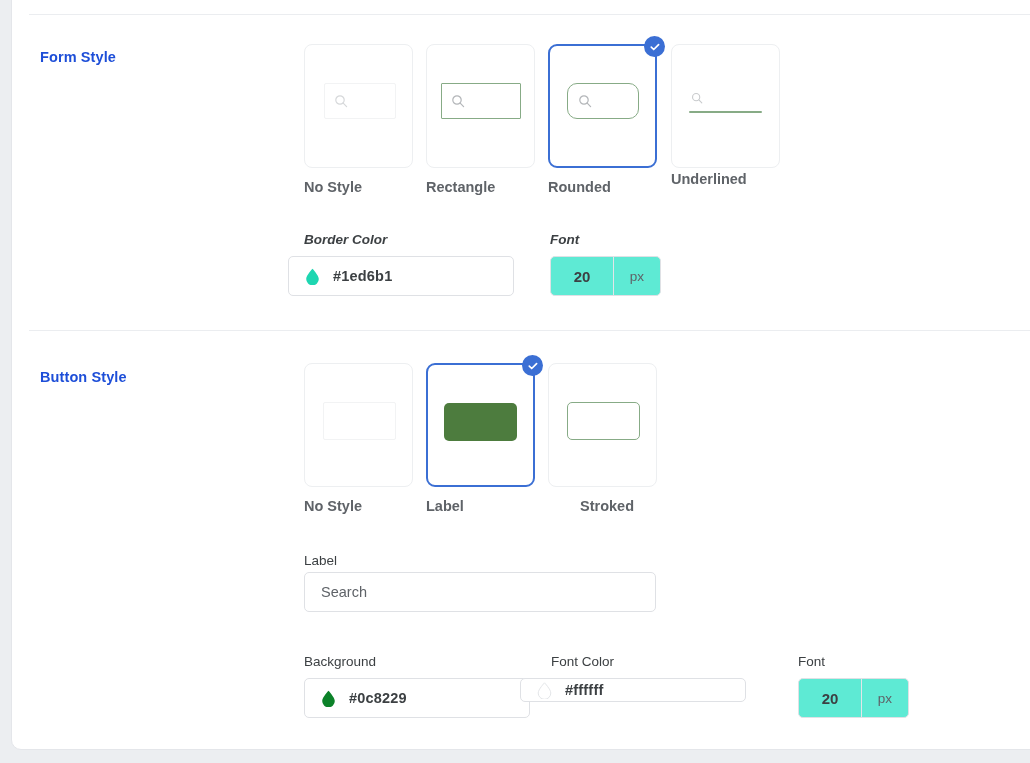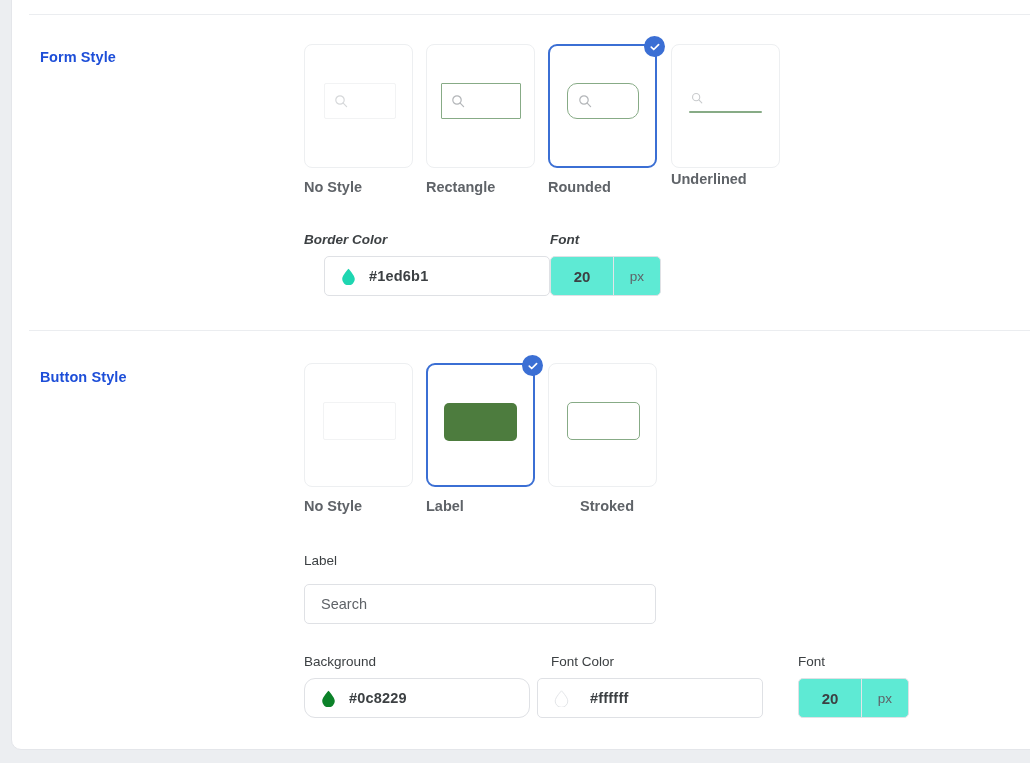--- a/index.html
+++ b/index.html
@@ -214,21 +214,21 @@
       <svg width="12" height="12" viewBox="0 0 14 14" fill="none">
         <circle cx="6" cy="6" r="4.2" stroke="#c9cbcd" stroke-width="1.3"></circle>
         <line x1="9.2" y1="9.2" x2="12.6" y2="12.6" stroke="#c9cbcd" stroke-width="1.3" stroke-linecap="round"></line>
       </svg>
     </span>
     <div class="prev-line" style="left:17px; top:66px; width:73px;"></div>
   </div>
   <div class="swatch-label" style="left:671px; top:171px;">Underlined</div>
 
   <div class="field-label bold" style="left:304px; top:232px;">Border Color</div>
-  <div class="input color" style="left:324px; top:256px; width:226px; height:40px;">
+  <div class="input color" style="left:288px; top:256px; width:226px; height:40px;">
     <svg class="drop" viewBox="0 0 15 17">
       <path d="M7.5 0.8 C7.5 0.8 1.2 7.4 1.2 11 a6.3 6.3 0 0 0 12.6 0 C13.8 7.4 7.5 0.8 7.5 0.8 Z" fill="#1ed6b1"></path>
     </svg>
     <span class="val bold">#1ed6b1</span>
   </div>
 
   <div class="field-label bold" style="left:550px; top:232px;">Font</div>
   <div class="stepper" style="left:550px; top:256px; width:111px; height:40px;">
     <span class="num">20</span>
     <span class="unit">px</span>
@@ -252,34 +252,34 @@
     <div class="prev-rect" style="left:16px; top:38px; width:73px; height:38px; background:#4d7c3e; border-radius:5px;"></div>
   </div>
   <div class="swatch-label" style="left:426px; top:498px;">Label</div>
 
   <div class="swatch" style="left:548px; top:363px; width:109px; height:124px;">
     <div class="prev-rect" style="left:18px; top:38px; width:73px; height:38px; border:1px solid #87ab86; border-radius:5px;"></div>
   </div>
   <div class="swatch-label" style="left:580px; top:498px;">Stroked</div>
 
   <div class="field-label" style="left:304px; top:553px;text-align:right;">Label</div>
-  <div class="input" style="left:304px; top:584px; width:352px; height:40px;">
+  <div class="input" style="left:304px; top:572px; width:352px; height:40px;">
     <span class="val plain">Search</span>
   </div>
 
   <div class="field-label" style="left:304px; top:654px;">Background</div>
-  <div class="input color" style="left:304px; top:678px; width:226px; height:40px;border-radius:11px;">
+  <div class="input color" style="left:304px; top:678px; width:226px; height:40px;">
     <svg class="drop" viewBox="0 0 15 17">
       <path d="M7.5 0.8 C7.5 0.8 1.2 7.4 1.2 11 a6.3 6.3 0 0 0 12.6 0 C13.8 7.4 7.5 0.8 7.5 0.8 Z" fill="#0c8229"></path>
     </svg>
     <span class="val bold">#0c8229</span>
   </div>
 
   <div class="field-label" style="left:551px; top:654px;">Font Color</div>
-  <div class="input color" style="left:537px; top:678px; width:226px; height:40px;gap:8px;">
+  <div class="input color" style="left:520px; top:678px; width:226px; height:24px;">
     <svg class="drop" viewBox="0 0 15 17">
       <path d="M7.5 0.8 C7.5 0.8 1.2 7.4 1.2 11 a6.3 6.3 0 0 0 12.6 0 C13.8 7.4 7.5 0.8 7.5 0.8 Z" fill="#ffffff" stroke="#e0e2e5" stroke-width="0.9"></path>
     </svg>
     <span class="val bold">#ffffff</span>
   </div>
 
   <div class="field-label" style="left:798px; top:654px;">Font</div>
   <div class="stepper" style="left:798px; top:678px; width:111px; height:40px;">
     <span class="num">20</span>
     <span class="unit">px</span>

